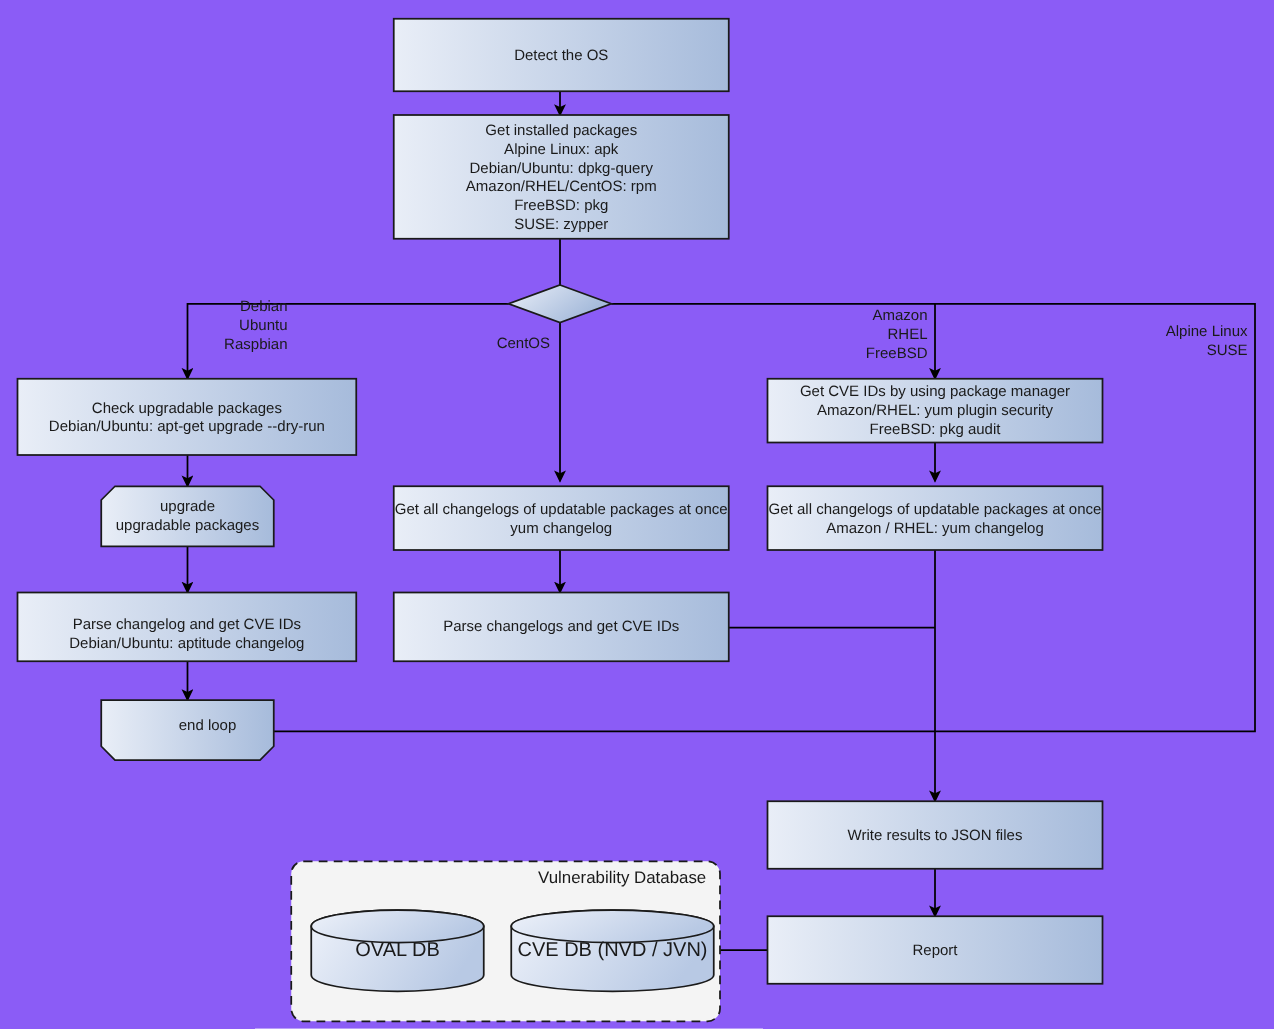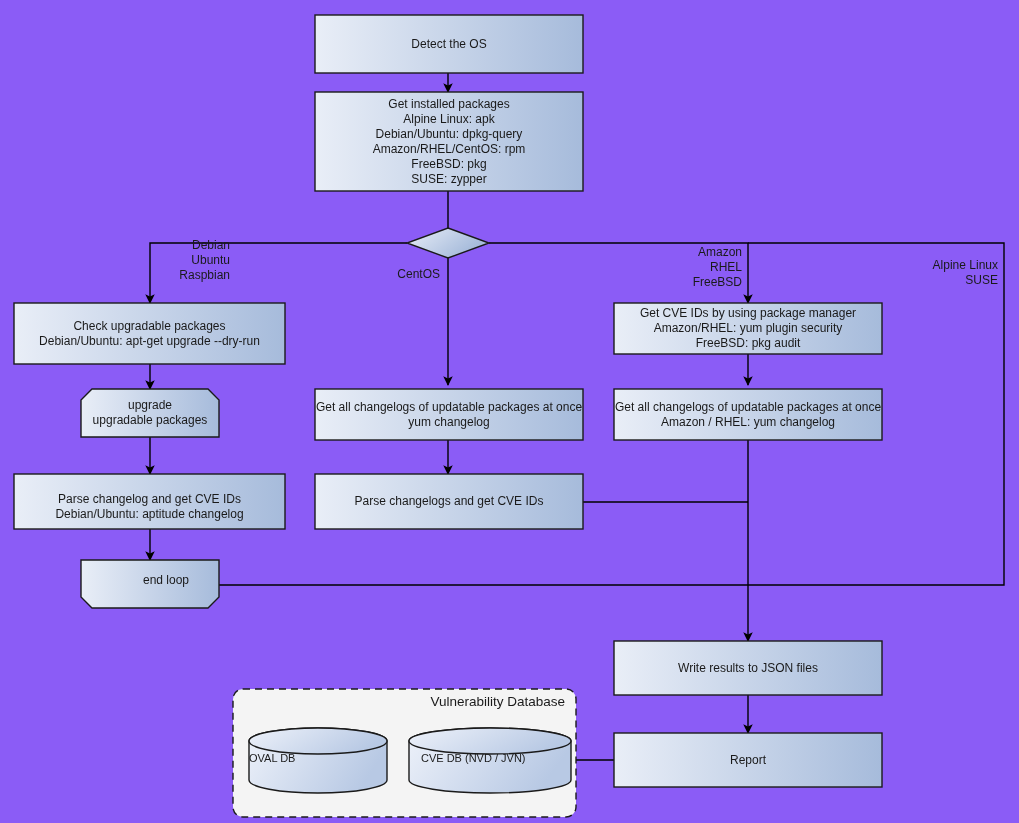--- a/index.html
+++ b/index.html
@@ -52,23 +52,23 @@
     position: absolute;
     z-index: 3;
     font-size: 13.5px;
     color: #1a1a1a;
     text-align: right;
     white-space: nowrap;
   }
   .db-label {
     position: absolute;
     z-index: 3;
-    font-size: 11px;
-    color: #1a1a1a;
-    text-align: left;
+    font-size: 16px;
+    color: #1a1a1a;
+    text-align: center;
     white-space: nowrap;
   }
 </style>
 </head>
 <body>
 
 <div id="canvas">
 
   <svg class="layer edges" viewBox="0 0 1019 823" xmlns="http://www.w3.org/2000/svg">
     <defs>
@@ -230,15 +230,15 @@
   </div>
 
   <div class="node-label" style="left:614px; top:733px; width:268px; height:54px;">
     <span class="ln">Report</span>
   </div>
 
   <div class="group-title" style="left:233px; top:694px; width:332px;">Vulnerability Database</div>
 
   <div class="db-label" style="left:249px; top:752px; width:138px;">OVAL DB</div>
 
-  <div class="db-label" style="left:409px; top:752px; width:162px;padding-left:12px;">CVE DB (NVD / JVN)</div>
+  <div class="db-label" style="left:409px; top:752px; width:162px;">CVE DB (NVD / JVN)</div>
 
 </div>
 
 </body></html>

